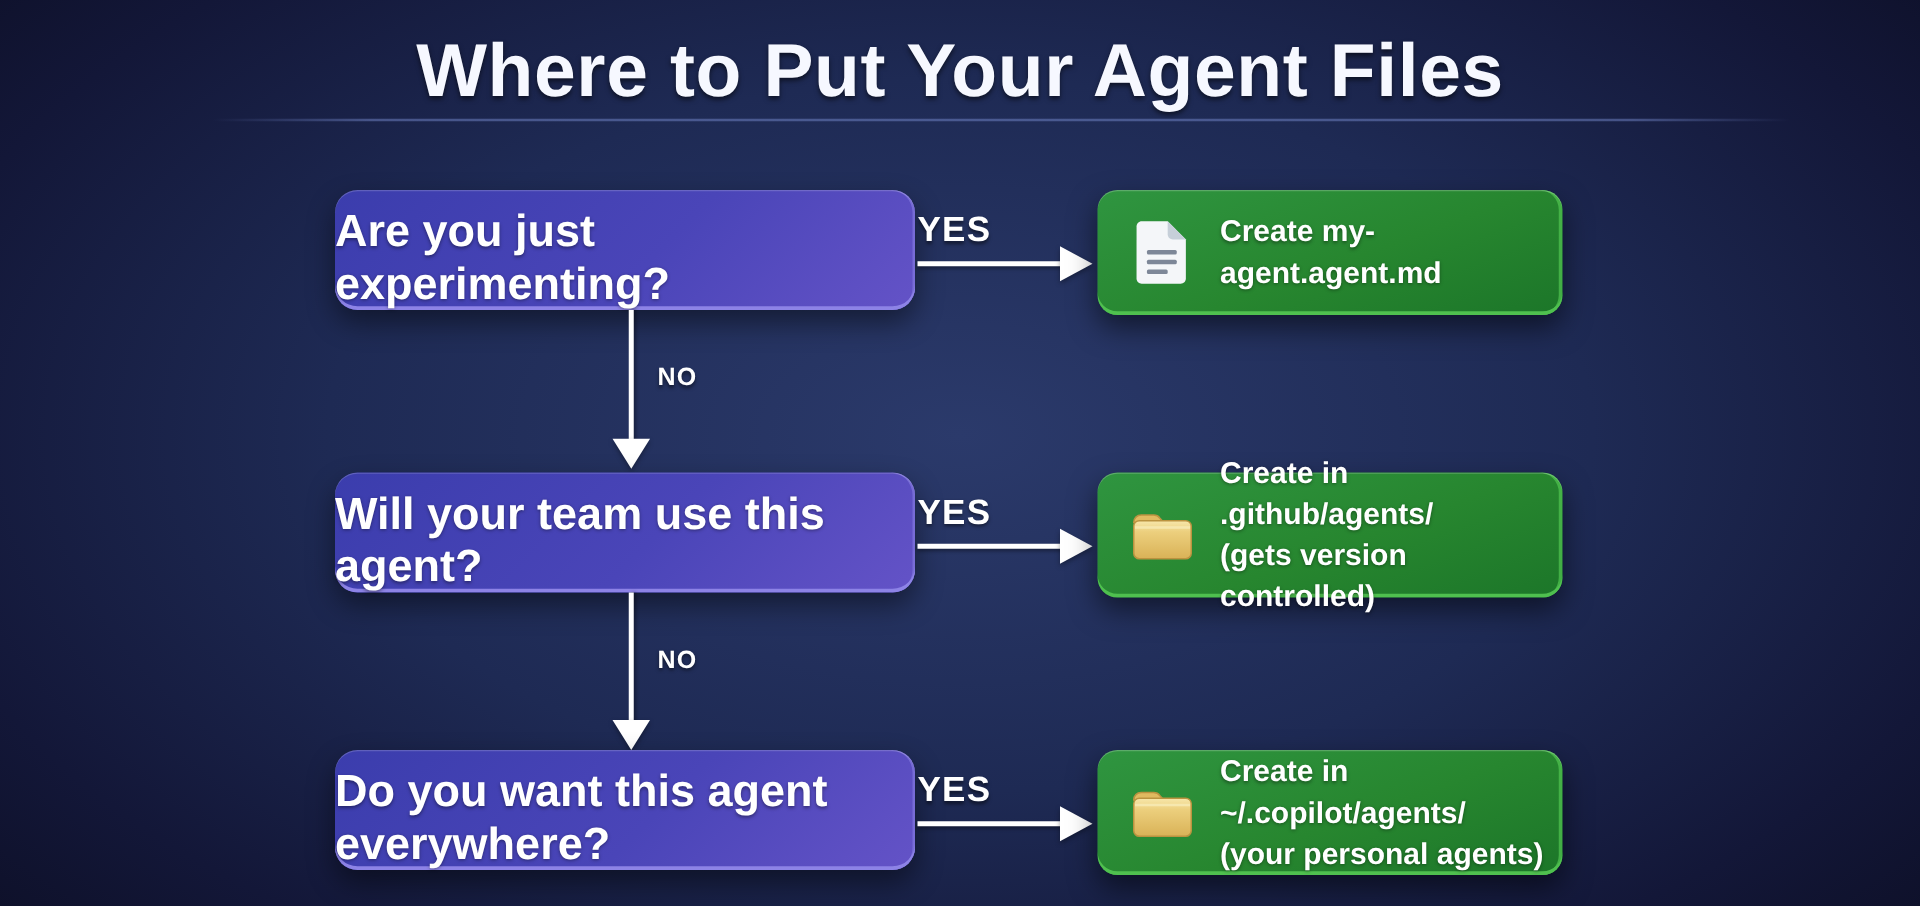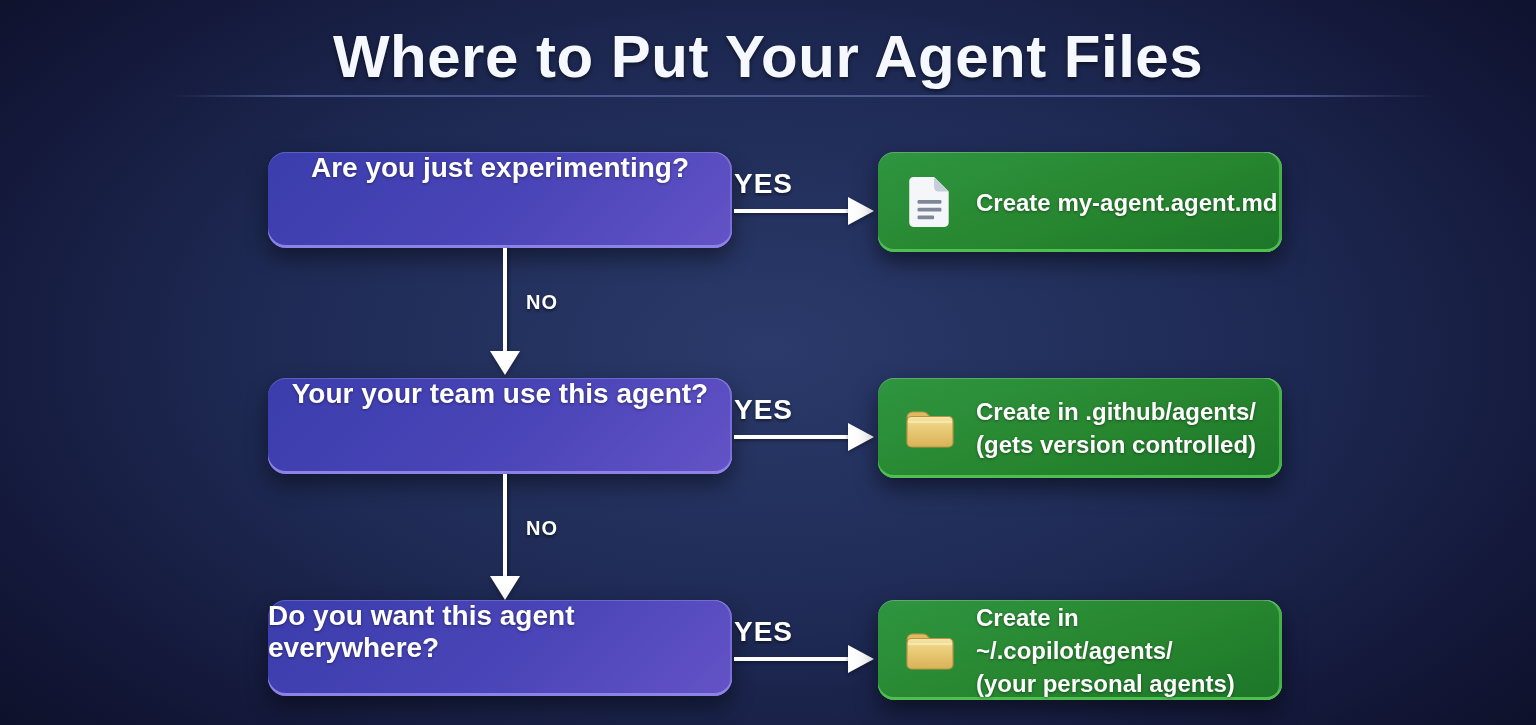--- a/index.html
+++ b/index.html
@@ -22,47 +22,48 @@
   .divider{
     position:absolute;top:95px;left:170px;width:1262px;height:2px;
     background:linear-gradient(90deg,
       rgba(125,145,215,0) 0%,
       rgba(125,145,215,.45) 10%,
       rgba(125,145,215,.45) 90%,
       rgba(125,145,215,0) 100%);
   }
   .qbox{
     position:absolute;left:268px;width:464px;height:96px;
-    border-radius:18px;display:flex;align-items:flex-start;justify-content:center;
+    border-radius:18px;display:flex;align-items:flex-end;justify-content:center;
     background:linear-gradient(135deg,
       var(--question-box-start,#3b3dad) 0%,
       #4a45b8 55%,
       var(--question-box-end,#6453c7) 100%);
     box-shadow:
       0 10px 22px rgba(0,0,0,.45),
       inset 0 1px 0 rgba(255,255,255,.18),
       inset 0 -3px 0 var(--question-box-rim,#8d83e6),
       inset -2px 0 0 rgba(141,131,230,.55);
-    color:#fff;font-size:28px;font-weight:700;
+    color:#fff;font-size:36px;font-weight:700;
     text-shadow:0 1px 3px rgba(0,0,0,.4);
   }
   .rbox{
-    position:absolute;left:878px;width:404px;height:100px;
+    position:absolute;left:878px;width:372px;height:100px;
     border-radius:16px;display:flex;align-items:center;
     padding-left:24px;box-sizing:border-box;gap:18px;
     background:linear-gradient(160deg,
       var(--result-box-start,#2f9540) 0%,
       #27862f 55%,
       var(--result-box-end,#1c7629) 100%);
     box-shadow:
       0 10px 22px rgba(0,0,0,.5),
       inset 0 1px 0 rgba(255,255,255,.22),
       inset 0 -3px 0 var(--result-box-rim,#4fc04f),
       inset -3px 0 0 rgba(79,192,79,.75);
     color:#fff;
+    justify-content:center;
   }
   .rtext{font-size:24px;font-weight:700;line-height:33px;text-shadow:0 1px 3px rgba(0,0,0,.4);}
   .yes-zone{position:absolute;left:734px;width:142px;height:96px;}
   .yes-label{
     position:absolute;top:16px;left:0;width:118px;text-align:left;
     color:#fff;font-size:28px;font-weight:800;letter-spacing:1px;
     text-shadow:0 2px 3px rgba(0,0,0,.5);
   }
   .h-line{position:absolute;top:57px;left:0;width:116px;height:4px;background:var(--arrow,#fff);box-shadow:0 2px 3px rgba(0,0,0,.35);}
   .h-head{
@@ -116,21 +117,21 @@
       <div>Create my-agent.agent.md</div>
     </div>
   </div>
   <div class="no-zone" style="top:248px;height:127px">
     <div class="v-line"></div>
     <div class="v-head"></div>
     <span class="no-label">NO</span>
   </div>
 
   <div class="qbox" style="top:378px">
-    <span>Your your team use this agent?</span>
+    <span>Will your team use this agent?</span>
   </div>
   <div class="yes-zone" style="top:378px">
     <span class="yes-label">YES</span>
     <div class="h-line"></div>
     <div class="h-head"></div>
   </div>
   <div class="rbox" style="top:378px">
     <span class="icon-wrap">
       <svg width="54" height="46" viewBox="0 0 54 46" aria-hidden="true">
         <defs>

